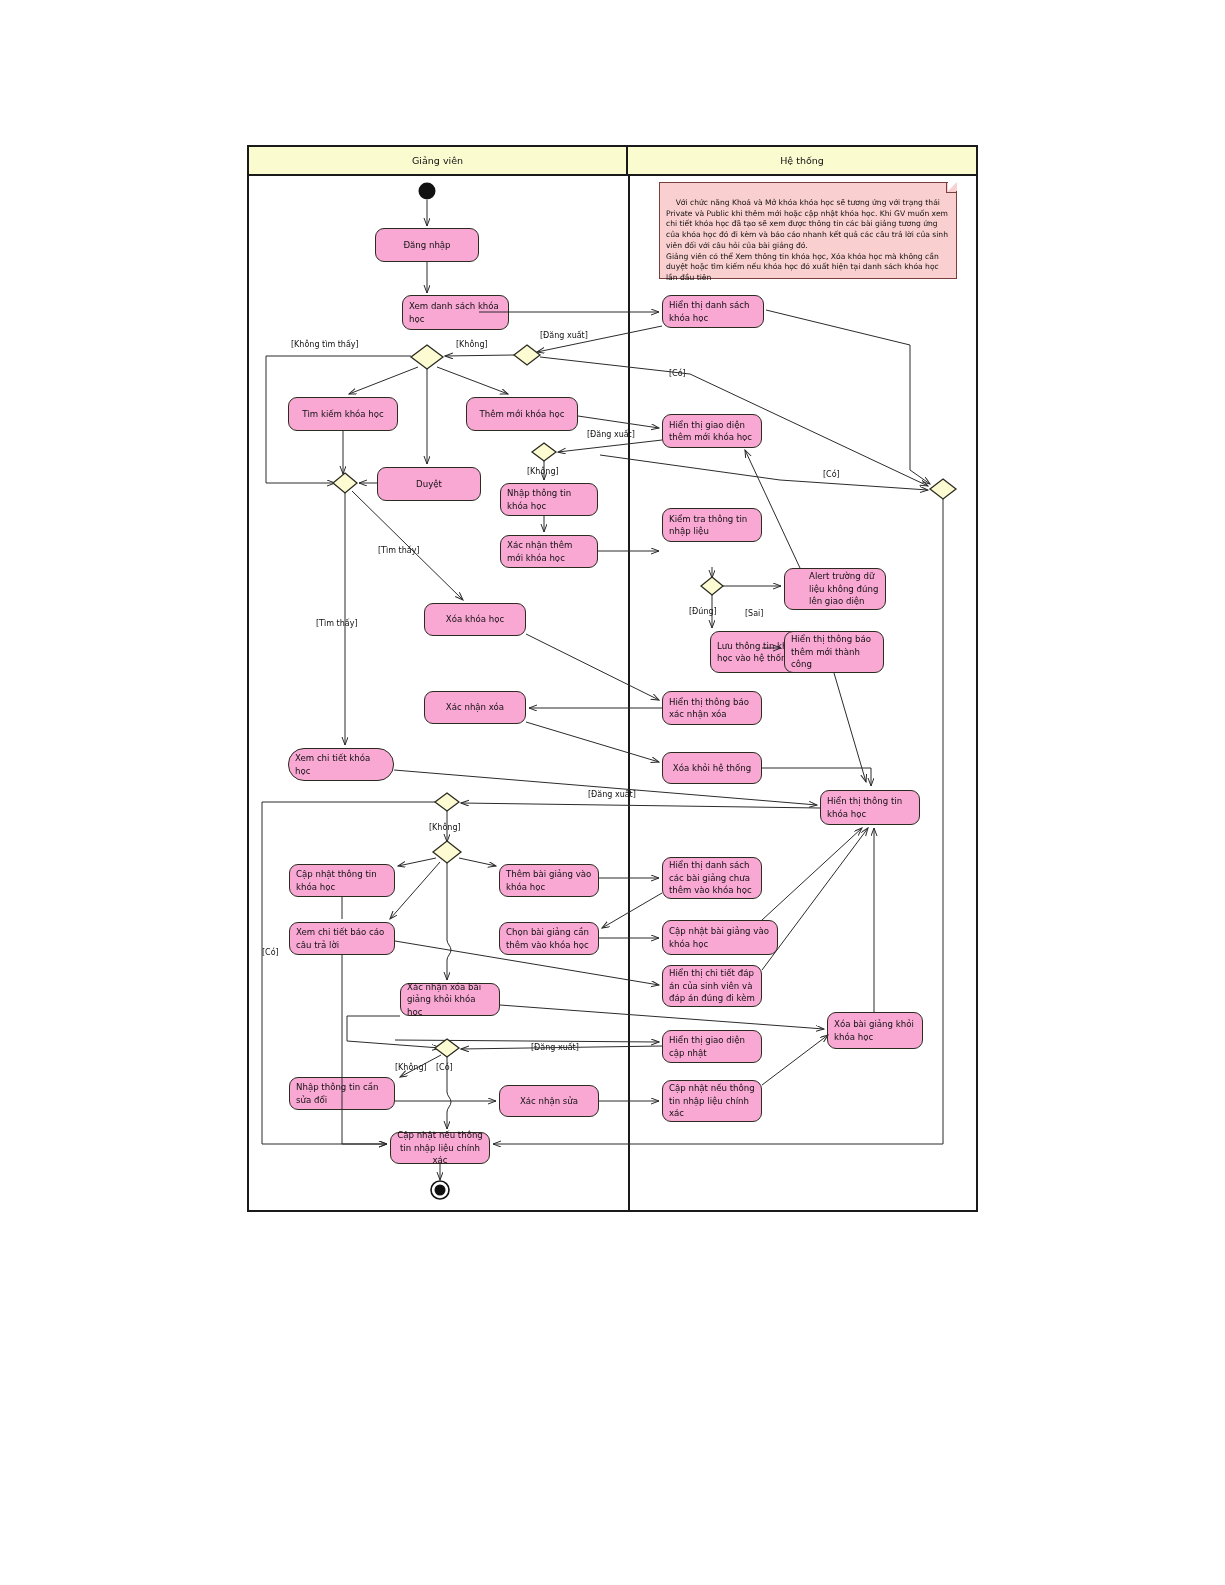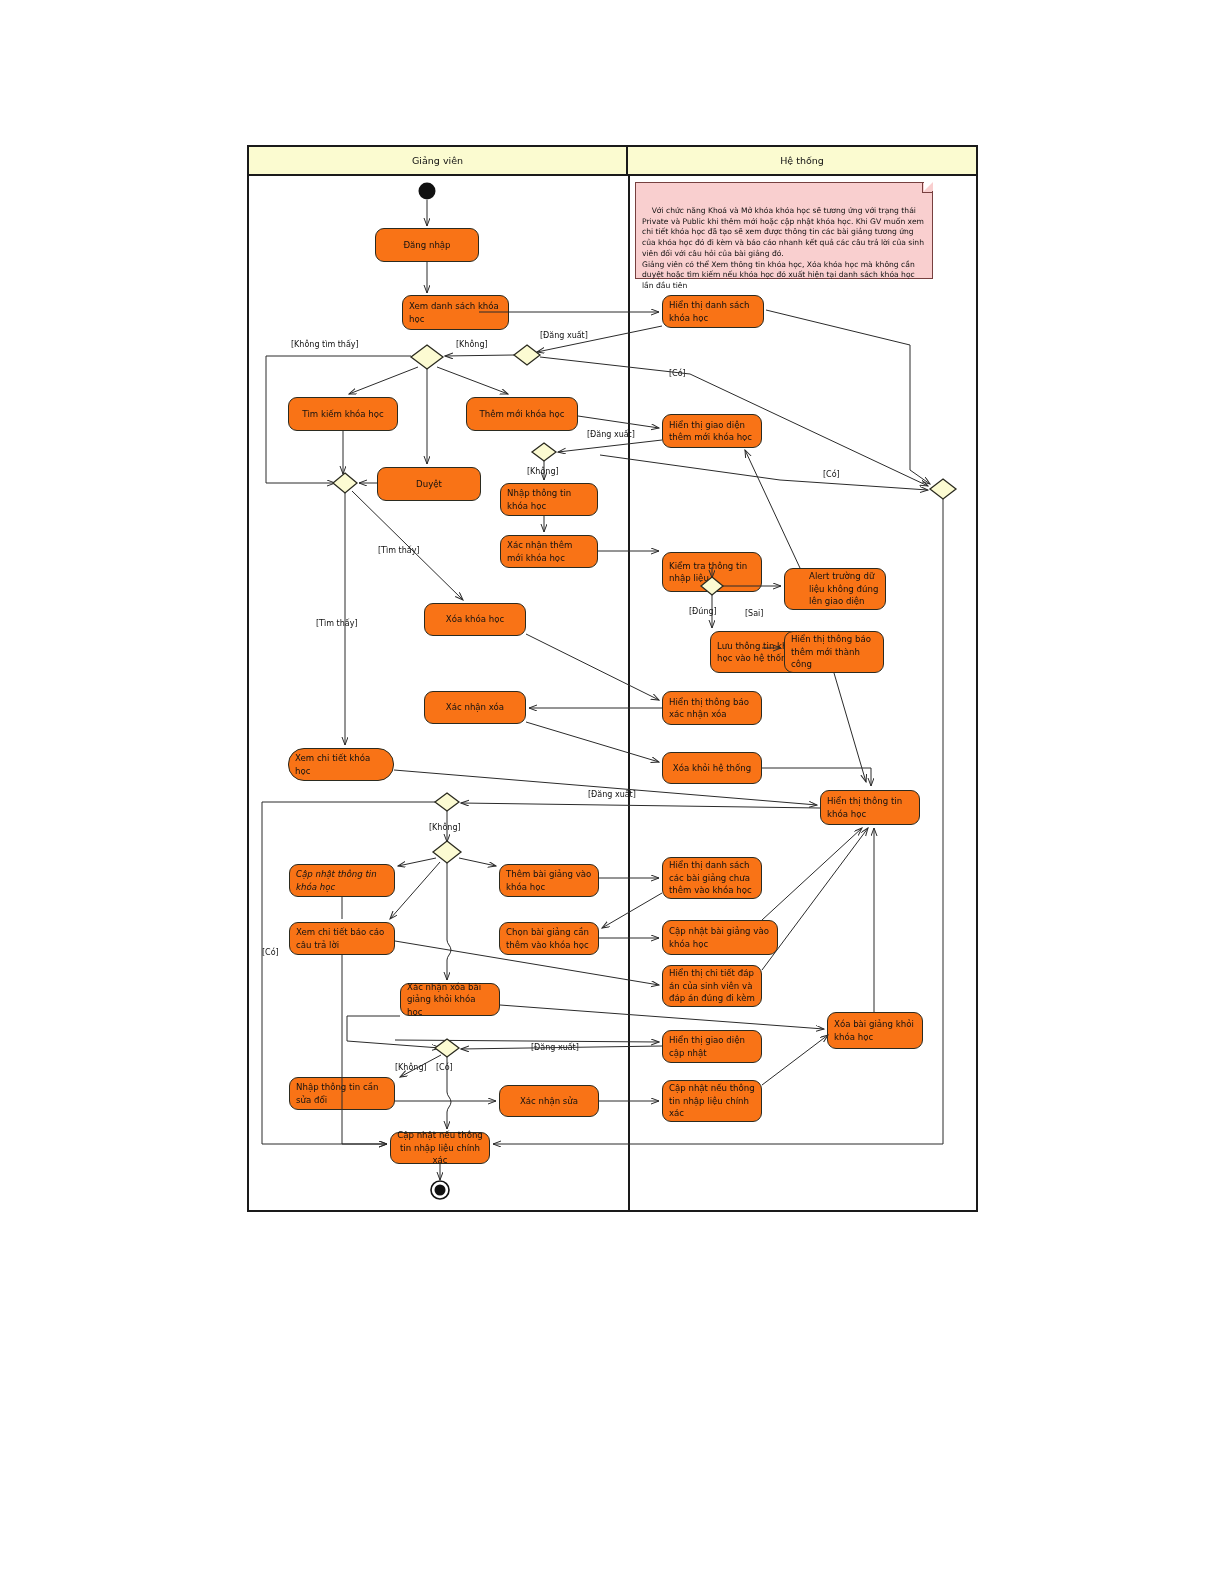--- a/index.html
+++ b/index.html
@@ -51,21 +51,21 @@
     left: 379px;
     top: 29px;
     width: 2px;
     height: 1034px;
     background: #1a1a1a;
   }
 
   
   .node {
     position: absolute;
-    background: #f97316;
+    background: #f9a8d4;
     border: 1.6px solid #2b2b20;
     border-radius: 9px;
     box-sizing: border-box;
     font-size: 8.6px;
     line-height: 1.45;
     color: #111111;
     padding: 4px 6px;
     display: flex;
     align-items: center;
   }
@@ -74,22 +74,23 @@
 
   
   .note {
     position: absolute;
     background: #f9cfcf;
     border: 1px solid #77403f;
     box-sizing: border-box;
     font-size: 7.6px;
     line-height: 1.42;
     color: #111;
-    padding: 12px 5px 4px 6px;
+    padding: 4px 5px 4px 6px;
     white-space: pre-wrap;
+    margin-left: 24px;
   }
   .note::after {
     content: "";
     position: absolute;
     right: -1px;
     top: -1px;
     border-width: 0 0 9px 9px;
     border-style: solid;
     border-color: transparent transparent #f9cfcf #ffffff;
     display: block;
@@ -188,21 +189,21 @@
   </div>
 
   <div class="node center" style="left:424px; top:691px; width:102px; height:33px;">
     <span>Xác nhận xóa</span>
   </div>
 
   <div class="node left" style="left:288px; top:748px; width:106px; height:33px;border-radius:16px;">
     <span>Xem chi tiết khóa học</span>
   </div>
 
-  <div class="node left" style="left:289px; top:864px; width:106px; height:33px;font-style:italic;">
+  <div class="node left" style="left:289px; top:864px; width:106px; height:33px;">
     <span>Cập nhật thông tin khóa học</span>
   </div>
 
   <div class="node left" style="left:499px; top:864px; width:100px; height:33px;">
     <span>Thêm bài giảng vào khóa học</span>
   </div>
 
   <div class="node left" style="left:289px; top:922px; width:106px; height:33px;">
     <span>Xem chi tiết báo cáo câu trả lời</span>
   </div>
@@ -228,21 +229,21 @@
   </div>
 
   <div class="node left" style="left:662px; top:295px; width:102px; height:33px;">
     <span>Hiển thị danh sách khóa học</span>
   </div>
 
   <div class="node left" style="left:662px; top:414px; width:100px; height:34px;">
     <span>Hiển thị giao diện thêm mới khóa học</span>
   </div>
 
-  <div class="node left" style="left:662px; top:552px; width:100px; height:40px;">
+  <div class="node left" style="left:662px; top:508px; width:100px; height:34px;">
     <span>Kiểm tra thông tin nhập liệu</span>
   </div>
 
   <div class="node left" style="left:784px; top:568px; width:102px; height:42px;padding-left:24px;">
     <span>Alert trường dữ liệu không đúng lên giao diện</span>
   </div>
 
   <div class="node left" style="left:662px; top:631px; width:100px; height:42px;margin-left:48px;">
     <span>Lưu thông tin khóa học vào hệ thống</span>
   </div>

